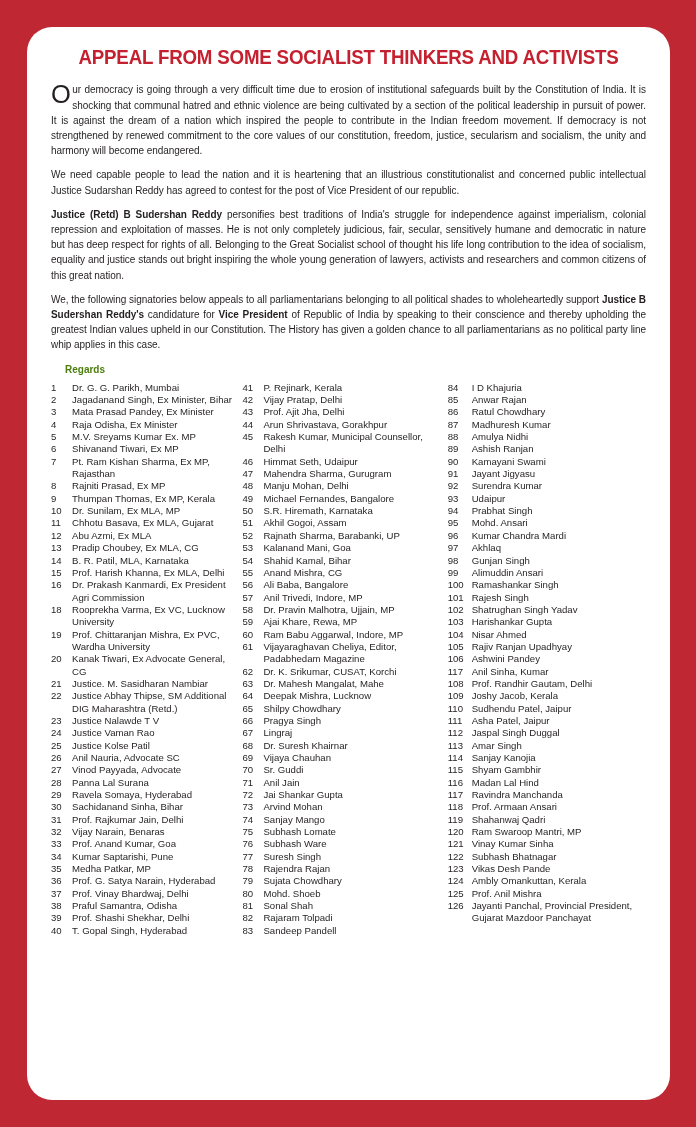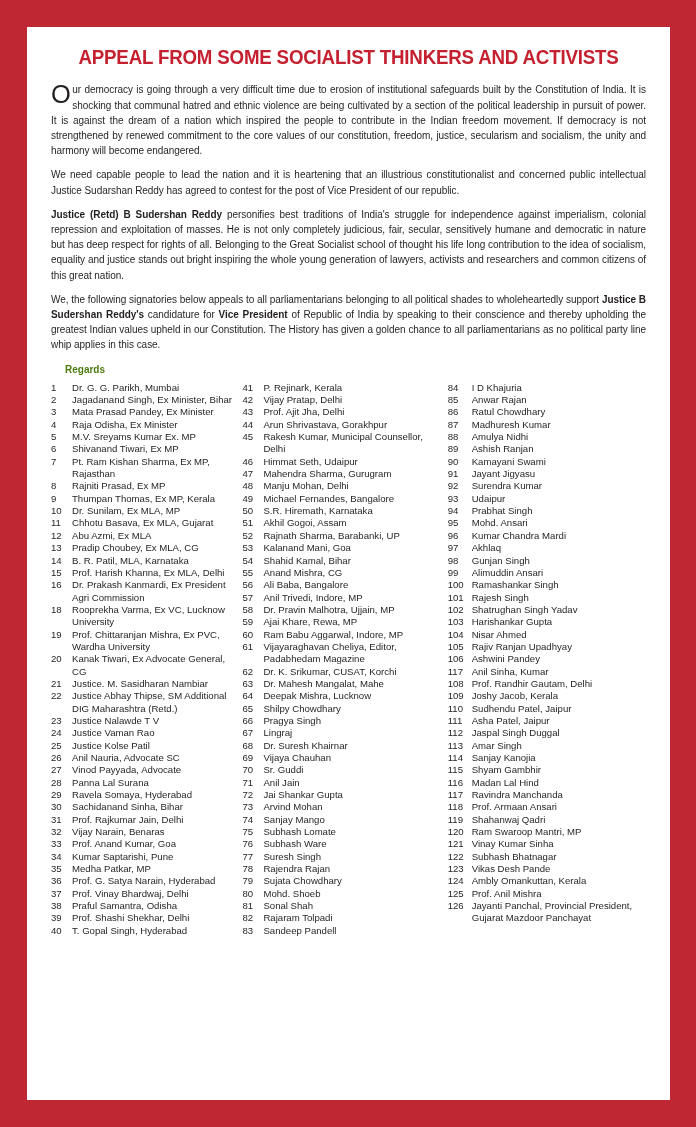--- a/index.html
+++ b/index.html
@@ -33,20 +33,21 @@
     padding: 27px 26px 27px 27px;
   }
 
   .sheet {
     width: 100%;
     height: 100%;
     box-sizing: border-box;
     background: #ffffff;
     padding: 18px 24px 14px 24px;
     overflow: hidden;
+    border-radius: 25px;
   }
 
   .appeal-title {
     color: #c4202f;
     font-size: 19.5px;
     font-weight: bold;
     text-align: center;
     letter-spacing: -0.2px;
     margin: 2px 0 14px 0;
     line-height: 1.1;

